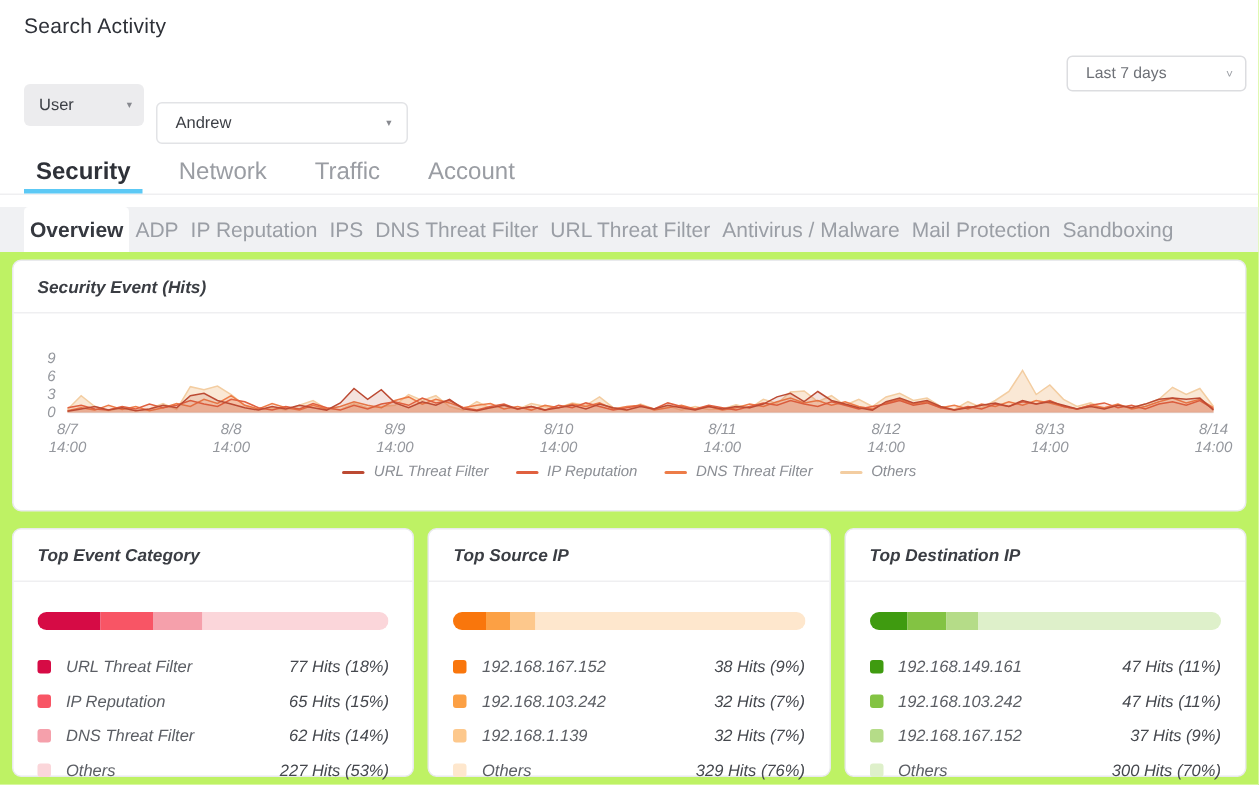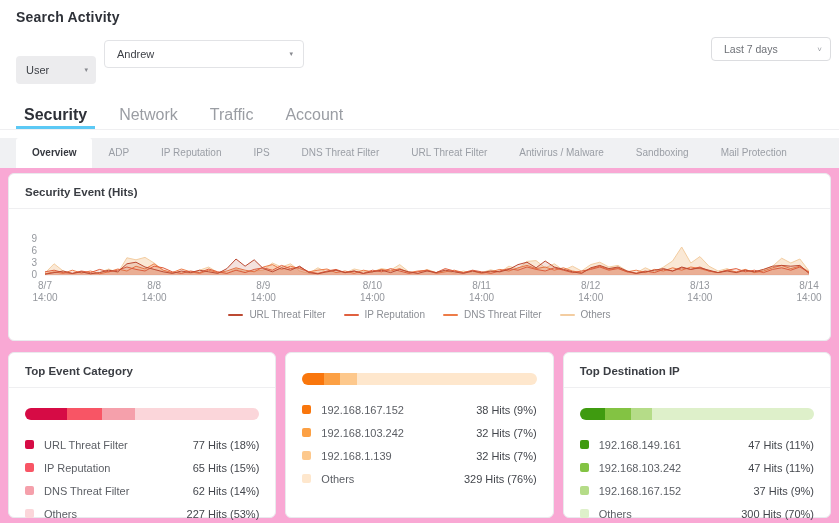--- a/index.html
+++ b/index.html
@@ -5,39 +5,39 @@
   * { margin:0; padding:0; box-sizing:border-box; }
   html,body { width:839px; height:523px; overflow:hidden; }
   body {
     font-family:"Liberation Sans", sans-serif;
     background:#ffffff;
     position:relative;
     color:#35383f;
   }
   .page-title {
     position:absolute; left:16px; top:9px;
-    font-size:14px; font-weight:700; color:#2e3138; letter-spacing:.2px;
+    font-size:14px; font-weight:400; color:#2e3138; letter-spacing:.2px;
   }
   
   .time-select {
     position:absolute; right:8px; top:37px; width:120px; height:24px;
     background:#fff; border:1px solid #dcdde0; border-radius:4px;
     display:flex; align-items:center; padding:0 8px 0 12px;
     font-size:10.5px; color:#6e7177; cursor:pointer;
   }
   .time-select .chev { margin-left:auto; font-size:8px; color:#9a9da3; }
   
   .filter-field {
     position:absolute; left:16px; top:56px; width:80px; height:28px;
     background:#ececee; border-radius:4px;
     display:flex; align-items:center; padding:0 8px 0 10px;
     font-size:11px; color:#3c3f45; cursor:pointer;
   }
   .filter-value {
-    position:absolute; left:104px; top:40px; width:200px; height:28px;
+    position:absolute; left:104px; top:68px; width:168px; height:28px;
     background:#fff; border:1px solid #e2e3e6; border-radius:4px;
     display:flex; align-items:center; padding:0 10px 0 12px;
     font-size:11px; color:#3c3f45; cursor:pointer;
   }
   .chev { margin-left:auto; font-size:7px; color:#87898f; }
   
   .main-tabs {
     position:absolute; left:0; top:102px; right:0; height:28px;
     display:flex; gap:16px; padding-left:16px;
     border-bottom:1px solid #efeff1;
@@ -48,30 +48,30 @@
   .main-tab.active {
     color:#2e3138; font-weight:700;
     border-bottom:3px solid #5cc9f5; padding-bottom:6px;
   }
   
   .sub-tabs {
     position:absolute; left:0; top:138px; right:0; height:30px;
     background:#f0f1f3; display:flex; padding-left:16px;
   }
   .sub-tab {
-    font-size:10px; color:#9a9ea5; line-height:30px; padding:0 16px;
+    font-size:14px; color:#9a9ea5; line-height:30px; padding:0 4px;
     cursor:pointer; white-space:nowrap;
   }
   .sub-tab.active {
     background:#ffffff; color:#35383f; font-weight:700; border-radius:3px 3px 0 0;
   }
   
   .content {
     position:absolute; left:0; top:168px; right:0; bottom:0;
-    background:#f9a8d4; padding:5px 8px 0 8px;
+    background:#bef264; padding:5px 8px 0 8px;font-style:italic;
   }
   .panel {
     background:#fff; border:1px solid #e9eaed; border-radius:6px;
   }
   .chart-panel { height:168px; }
   .panel-title {
     font-size:11.5px; font-weight:700; color:#3a3d43;
     padding:12px 16px 10px 16px; border-bottom:1px solid #efeff1;
   }
   .chart-svg { display:block; margin-top:16px; }
@@ -123,22 +123,22 @@
 </div>
 
 <div class="sub-tabs">
   <div class="sub-tab active">Overview</div>
   <div class="sub-tab">ADP</div>
   <div class="sub-tab">IP Reputation</div>
   <div class="sub-tab">IPS</div>
   <div class="sub-tab">DNS Threat Filter</div>
   <div class="sub-tab">URL Threat Filter</div>
   <div class="sub-tab">Antivirus / Malware</div>
+  <div class="sub-tab">Mail Protection</div>
   <div class="sub-tab">Sandboxing</div>
-  <div class="sub-tab">Mail Protection</div>
 </div>
 
 <div class="content">
 
   <div class="panel chart-panel">
     <div class="panel-title">Security Event (Hits)</div>
     <svg id="sec-chart" class="chart-svg" width="821" height="80" viewBox="0 0 821 80">
         <text x="28" y="53" text-anchor="end">0</text>
         <text x="28" y="41" text-anchor="end">3</text>
         <text x="28" y="29" text-anchor="end">6</text>
@@ -217,20 +217,21 @@
         </div>
         <div class="card-row">
           <span class="swatch" style="background: rgb(251, 214, 218);"></span>
           <span class="row-label">Others</span>
           <span class="row-value">227 Hits (53%)</span>
         </div>
       </div>
     </div>
 
     <div class="panel card">
+      <div class="panel-title">Top Source IP</div>
       <div class="stack-bar">
         <span class="bar-seg" style="background: rgb(249, 118, 12); flex-grow: 9;"></span>
         <span class="bar-seg" style="background: rgb(252, 160, 68); flex-grow: 7;"></span>
         <span class="bar-seg" style="background: rgb(253, 200, 140); flex-grow: 7;"></span>
         <span class="bar-seg" style="background: rgb(254, 231, 205); flex-grow: 76;"></span>
       </div>
       <div class="card-rows">
         <div class="card-row">
           <span class="swatch" style="background: rgb(249, 118, 12);"></span>
           <span class="row-label">192.168.167.152</span>

